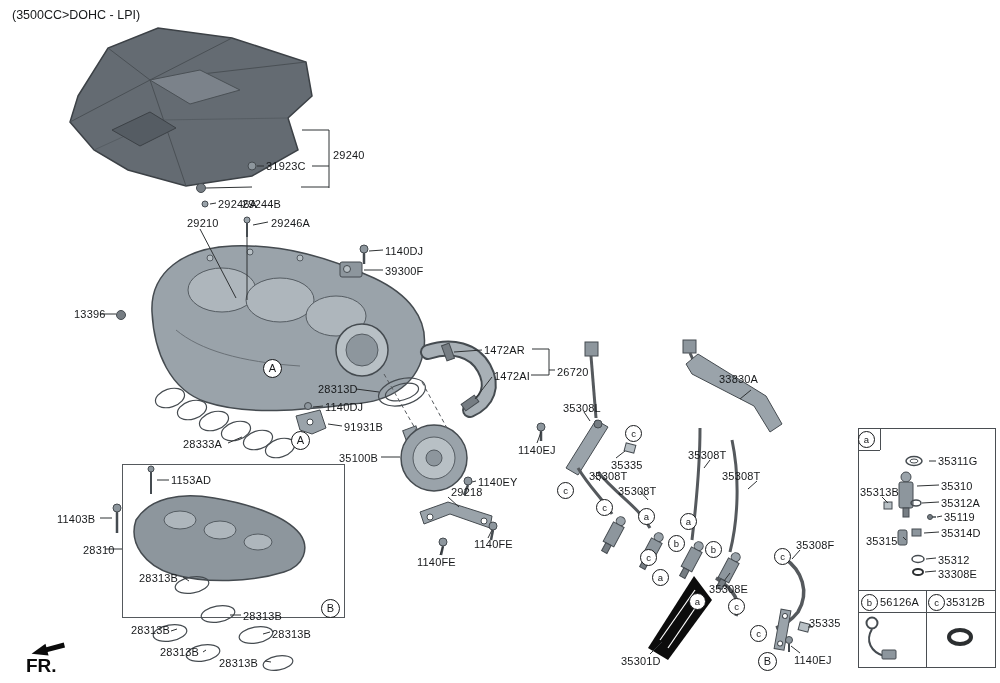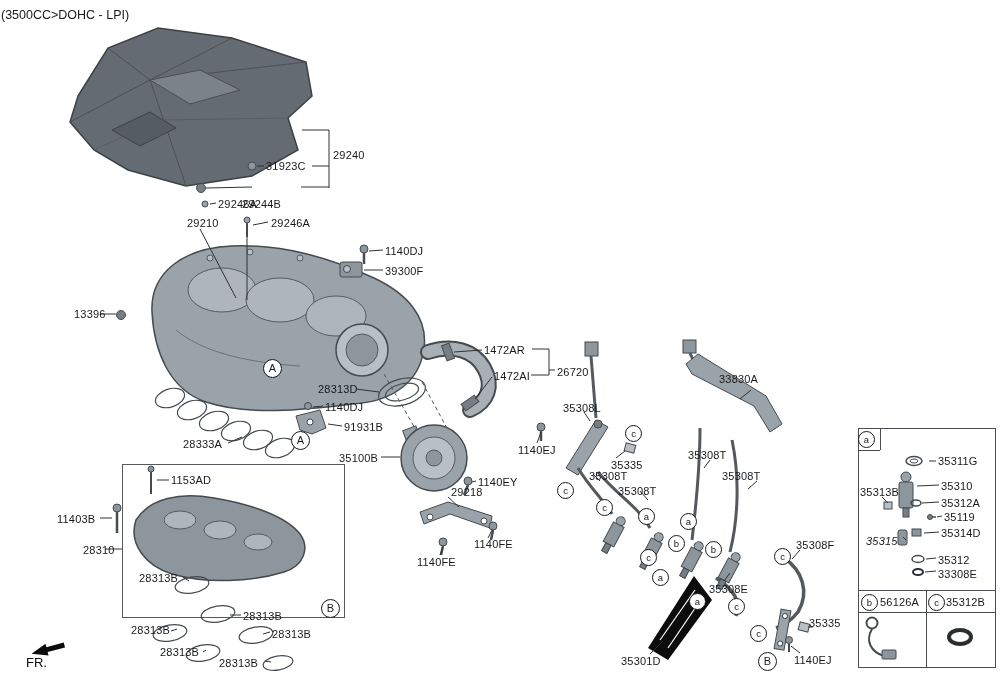--- a/index.html
+++ b/index.html
@@ -5,22 +5,22 @@
   html,body{margin:0;padding:0;background:#e9e9e9;}
   #stage{position:relative;width:1000px;height:683px;background:#ffffff;
          font-family:"Liberation Sans",sans-serif;overflow:hidden;}
   #art{position:absolute;left:0;top:0;}
   #label-layer{position:absolute;left:0;top:0;width:1000px;height:683px;pointer-events:none;}
   .part-label{position:absolute;font-size:11px;color:#17191b;white-space:nowrap;letter-spacing:.2px;}
   .callout{position:absolute;width:15px;height:15px;margin-left:-8px;margin-top:-8px;
            border:1px solid #17191b;border-radius:50%;background:#fff;display:flex;
            align-items:center;justify-content:center;font-size:9.5px;color:#17191b;line-height:1;}
   .callout.big{width:17px;height:17px;margin-left:-9px;margin-top:-9px;font-size:11px;}
-  #page-title{position:absolute;left:1px;top:8px;font-size:12.5px;color:#17191b;}
-  #fr-label{position:absolute;left:26px;top:655px;font-size:13px;font-weight:normal;color:#0b0b0b;}
+  #page-title{position:absolute;left:12px;top:8px;font-size:12.5px;color:#17191b;}
+  #fr-label{position:absolute;left:26px;top:655px;font-size:19px;font-weight:bold;color:#0b0b0b;}
 </style>
 </head>
 <body>
 
 <div id="stage">
 
   <svg id="art" width="1000" height="683" viewBox="0 0 1000 683">
 
     <g>
       <polygon points="78,96 108,48 158,28 232,38 306,62 312,96 288,118 298,150 252,176 186,186 128,170 94,150 70,122" fill="#646b72" stroke="#3c4146" stroke-width="1.5"></polygon>
@@ -353,21 +353,21 @@
       <span class="part-label" style="left: 796px; top: 539px;">35308F</span>
       <span class="part-label" style="left: 621px; top: 655px;">35301D</span>
       <span class="part-label" style="left: 809px; top: 617px;">35335</span>
       <span class="part-label" style="left: 794px; top: 654px;">1140EJ</span>
       <span class="part-label" style="left: 938px; top: 455px;">35311G</span>
       <span class="part-label" style="left: 941px; top: 480px;">35310</span>
       <span class="part-label" style="left: 860px; top: 486px;">35313B</span>
       <span class="part-label" style="left: 941px; top: 497px;">35312A</span>
       <span class="part-label" style="left: 944px; top: 511px;">35119</span>
       <span class="part-label" style="left: 941px; top: 527px;">35314D</span>
-      <span class="part-label" style="left: 866px; top: 535px; font-style: italic;">35315</span>
+      <span class="part-label" style="left: 866px; top: 535px;">35315</span>
       <span class="part-label" style="left: 938px; top: 554px;">35312</span>
       <span class="part-label" style="left: 938px; top: 568px;">33308E</span>
       <span class="part-label" style="left: 880px; top: 596px;">56126A</span>
       <span class="part-label" style="left: 946px; top: 596px;">35312B</span>
       <span class="callout big" style="left: 272px; top: 368px;">A</span>
       <span class="callout big" style="left: 300px; top: 440px;">A</span>
       <span class="callout big" style="left: 330px; top: 608px;">B</span>
       <span class="callout big" style="left: 767px; top: 661px;">B</span>
       <span class="callout" style="left: 866px; top: 439px;">a</span>
       <span class="callout" style="left: 869px; top: 602px;">b</span>

